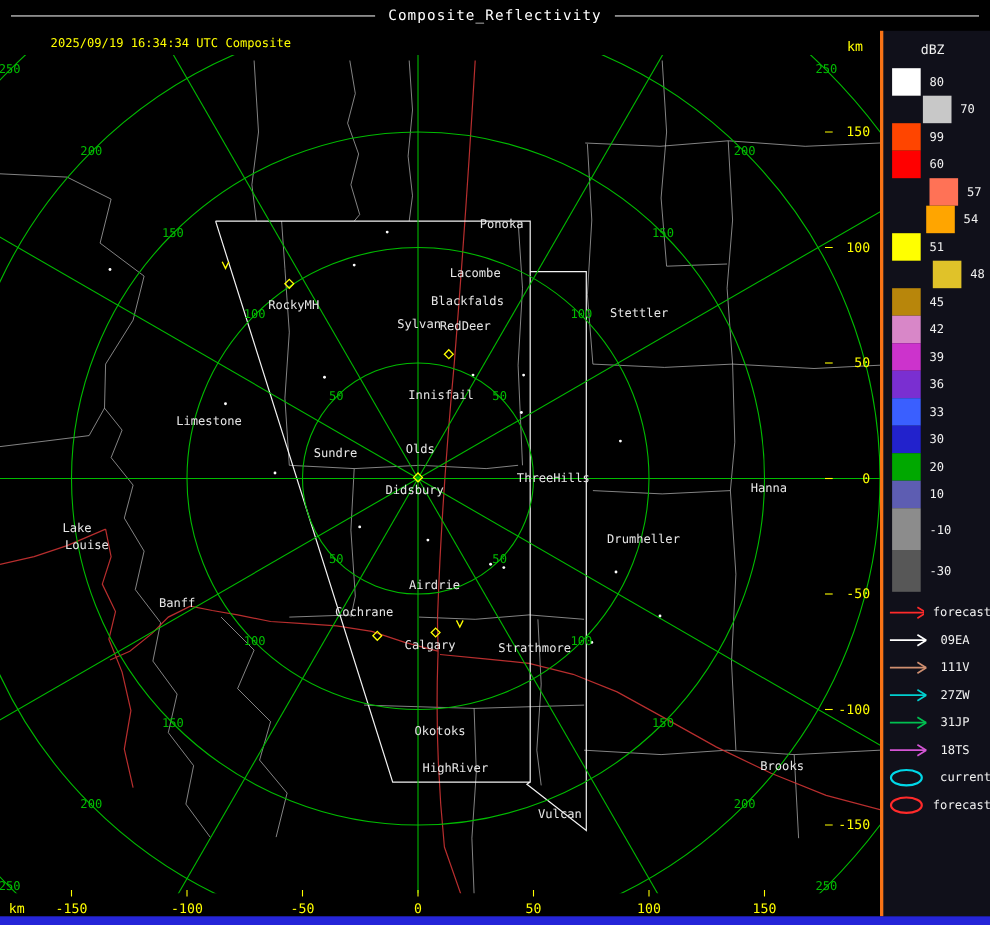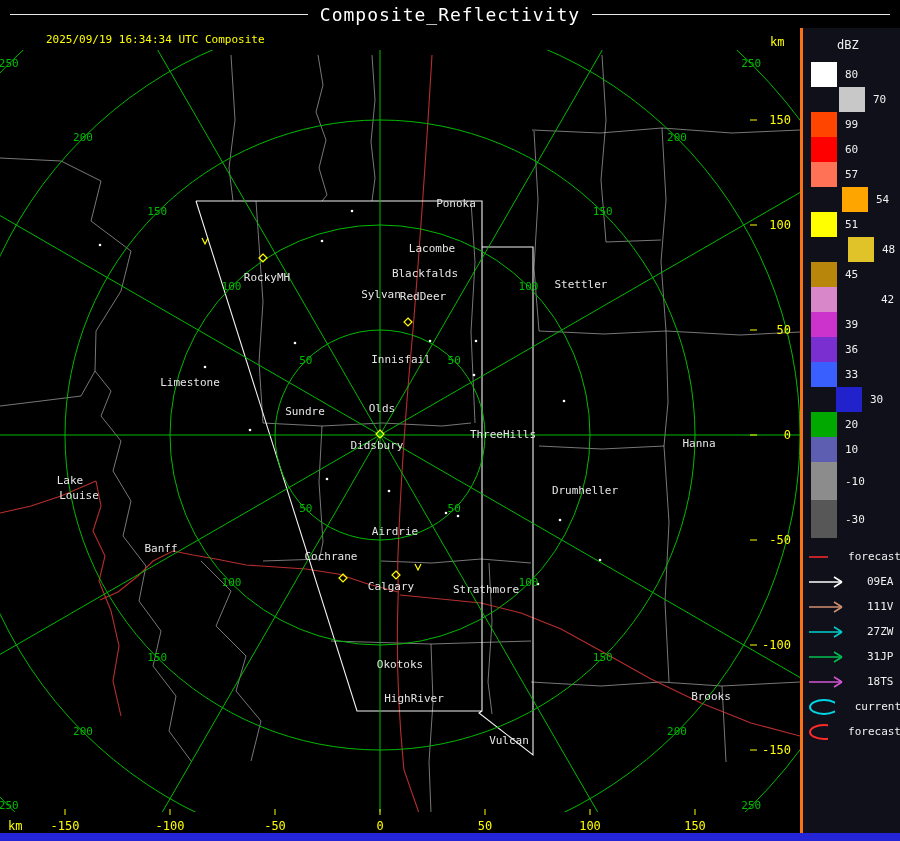--- a/index.html
+++ b/index.html
@@ -1,35 +1,35 @@
 <!DOCTYPE html>
 <html><head>
 <meta charset="utf-8">
 <style>
   html,body{margin:0;padding:0;width:900px;height:841px;background:#000;overflow:hidden;
     font-family:"DejaVu Sans Mono","Liberation Mono",monospace;}
   .app{position:relative;width:900px;height:841px;background:#000;}
   .titlebar{position:absolute;left:0;top:0;width:900px;height:28px;display:flex;align-items:center;
     padding:0 10px;box-sizing:border-box;}
   .titlebar .rule{flex:1;height:1px;background:#e8e8e8;}
-  .titlebar .title{color:#ffffff;font-size:18px;margin:0 12px;letter-spacing:1px;white-space:nowrap;}
+  .titlebar .title{color:#ffffff;font-size:13px;margin:0 12px;letter-spacing:1px;white-space:nowrap;}
   .timestamp{position:absolute;left:8px;top:33px;color:#ffff00;font-size:11px;white-space:nowrap;margin-left:38px;}
   .km-top{position:absolute;left:770px;top:35px;color:#ffff00;font-size:12px;}
   #map{position:absolute;left:0;top:50px;}
   .km-bottom{position:absolute;left:8px;top:819px;color:#ffff00;font-size:12px;}
   .panel{position:absolute;left:800px;top:28px;width:100px;height:805px;background:#10101a;
     box-sizing:border-box;border-left:3px solid #f97316;text-align:right;}
   .dbz{position:absolute;left:34px;top:10px;color:#f0f0f0;font-size:12px;}
   #scale{position:absolute;left:8px;top:34px;width:90px;}
   .lrow{display:flex;align-items:center;}
   .lrow .sw{width:26px;flex:none;display:block;}
   .lrow .lv{color:#f0f0f0;font-size:11px;margin-left:8px;}
   #symbols{position:absolute;left:4px;top:516px;width:94px;}
   .srow{display:flex;align-items:center;height:25px;}
-  .srow .lab{color:#f0f0f0;font-size:11px;margin-left:20px;white-space:nowrap;}
+  .srow .lab{color:#f0f0f0;font-size:11px;margin-left:8px;white-space:nowrap;}
   .scrollbar{position:absolute;left:0;top:833px;width:900px;height:8px;background:#2525d8;}
 </style>
 </head>
 <body>
 
 <div class="app">
 
   <div class="titlebar">
     <span class="rule"></span>
     <span class="title">Composite_Reflectivity</span>
@@ -235,57 +235,57 @@
           <span class="lv">70</span>
         </div>
         <div class="lrow" style="height: 25px;">
           <span class="sw" style="height: 25px; background: rgb(255, 69, 0);"></span>
           <span class="lv">99</span>
         </div>
         <div class="lrow" style="height: 25px;">
           <span class="sw" style="height: 25px; background: rgb(255, 0, 0);"></span>
           <span class="lv">60</span>
         </div>
-        <div class="lrow" style="height: 25px;">
+        <div class="lrow" style="height: 25px; margin-left: 34px;">
           <span class="sw" style="height: 25px; background: rgb(255, 114, 86);"></span>
           <span class="lv">57</span>
         </div>
         <div class="lrow" style="height: 25px; margin-left: 31px;">
           <span class="sw" style="height: 25px; background: rgb(255, 165, 0);"></span>
           <span class="lv">54</span>
         </div>
         <div class="lrow" style="height: 25px;">
           <span class="sw" style="height: 25px; background: rgb(255, 255, 0);"></span>
           <span class="lv">51</span>
         </div>
         <div class="lrow" style="height: 25px; margin-left: 37px;">
           <span class="sw" style="height: 25px; background: rgb(224, 194, 41);"></span>
           <span class="lv">48</span>
         </div>
         <div class="lrow" style="height: 25px;">
           <span class="sw" style="height: 25px; background: rgb(184, 134, 11);"></span>
           <span class="lv">45</span>
         </div>
-        <div class="lrow" style="height: 25px; gap: 36px;">
+        <div class="lrow" style="height: 25px;">
           <span class="sw" style="height: 25px; background: rgb(216, 135, 200);"></span>
           <span class="lv">42</span>
         </div>
         <div class="lrow" style="height: 25px;">
           <span class="sw" style="height: 25px; background: rgb(204, 51, 204);"></span>
           <span class="lv">39</span>
         </div>
         <div class="lrow" style="height: 25px;">
           <span class="sw" style="height: 25px; background: rgb(122, 47, 209);"></span>
           <span class="lv">36</span>
         </div>
         <div class="lrow" style="height: 25px;">
           <span class="sw" style="height: 25px; background: rgb(58, 95, 255);"></span>
           <span class="lv">33</span>
         </div>
-        <div class="lrow" style="height: 25px; margin-left: 25px;">
+        <div class="lrow" style="height: 25px;">
           <span class="sw" style="height: 25px; background: rgb(34, 34, 204);"></span>
           <span class="lv">30</span>
         </div>
         <div class="lrow" style="height: 25px;">
           <span class="sw" style="height: 25px; background: rgb(0, 168, 0);"></span>
           <span class="lv">20</span>
         </div>
         <div class="lrow" style="height: 25px;">
           <span class="sw" style="height: 25px; background: rgb(93, 93, 178);"></span>
           <span class="lv">10</span>

